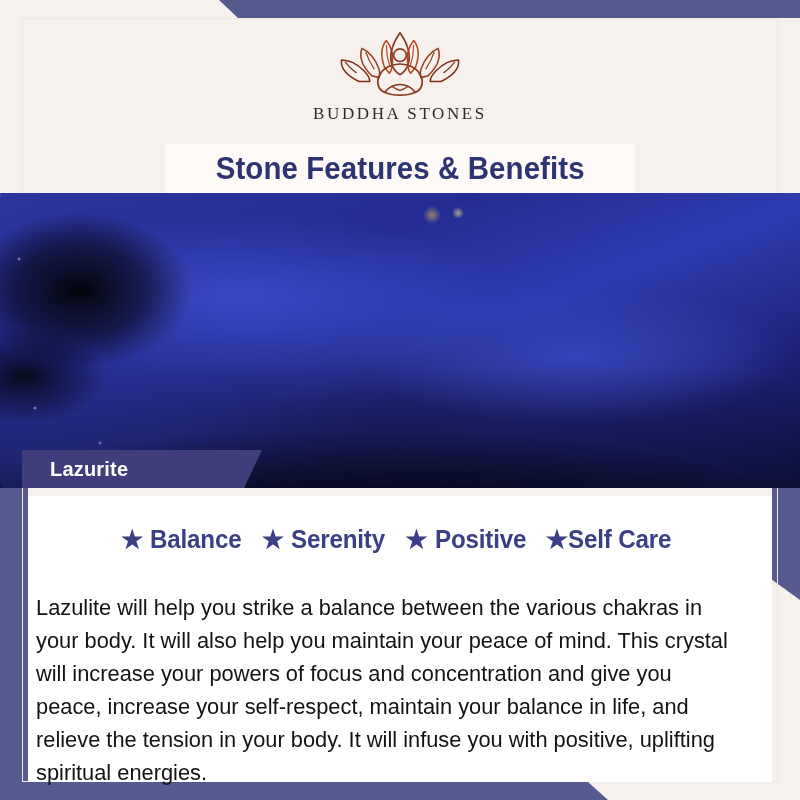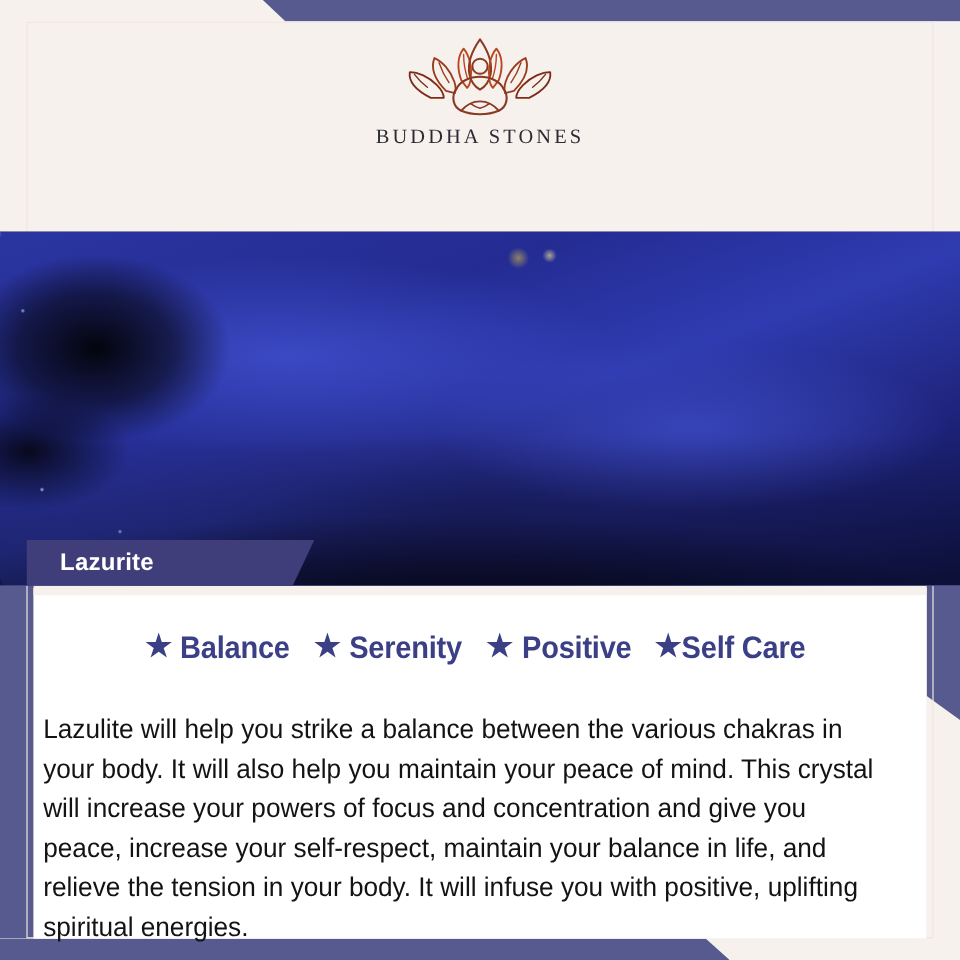--- a/index.html
+++ b/index.html
@@ -292,20 +292,23 @@
 
           <path d="M110 102 C100 116 104 134 118 140 C132 146 150 146 150 146 C150 146 168 146 182 140 C196 134 200 116 190 102" stroke="#8a3a22" stroke-width="3.6" fill="none"></path>
           <path d="M118 140 C128 128 140 124 150 124 C160 124 172 128 182 140" stroke="#8a3a22" stroke-width="3.2" fill="none"></path>
           <path d="M134 128 C142 134 150 136 150 136 C150 136 158 134 166 128" stroke="#8a3a22" stroke-width="2.6" fill="none"></path>
         </g>
       </svg>
     </span>
     <div id="brand-name">BUDDHA STONES</div>
   </div>
 
+  <div id="title-banner">
+    <div id="title-text">Stone Features &amp; Benefits</div>
+  </div>
 
   <div id="stone-photo">
     <div class="rock" id="rock-base"></div>
     <div class="rock" id="rock-facets"></div>
     <div class="rock" id="rock-dark-left"></div>
     <div class="rock" id="rock-shadow-bottom"></div>
     <div class="rock" id="rock-speck"></div>
   </div>
 
   <div id="stone-label">

